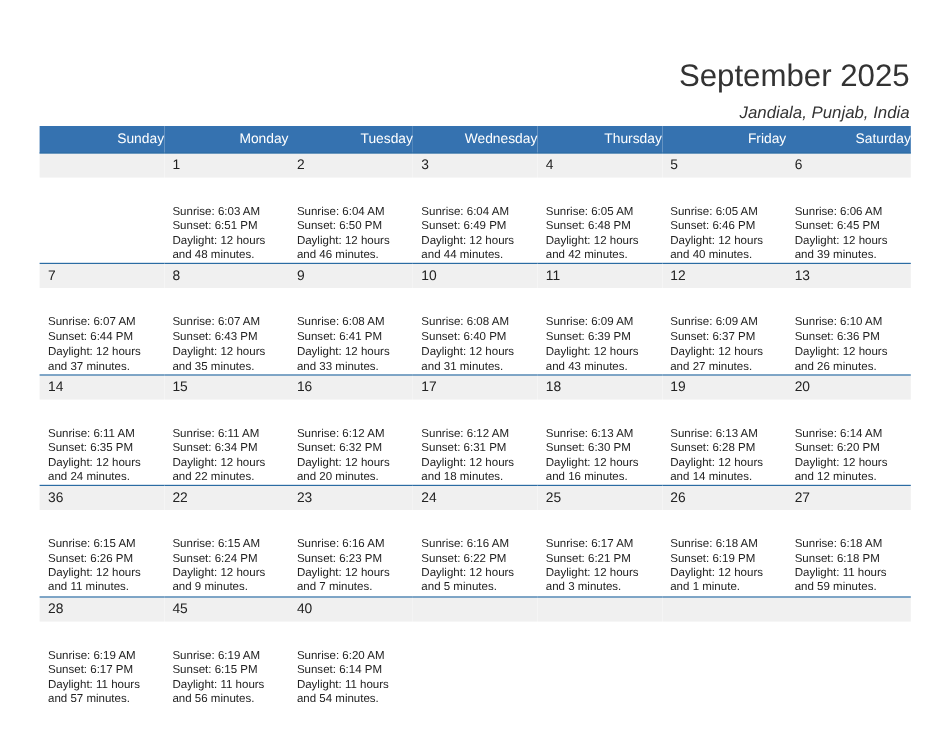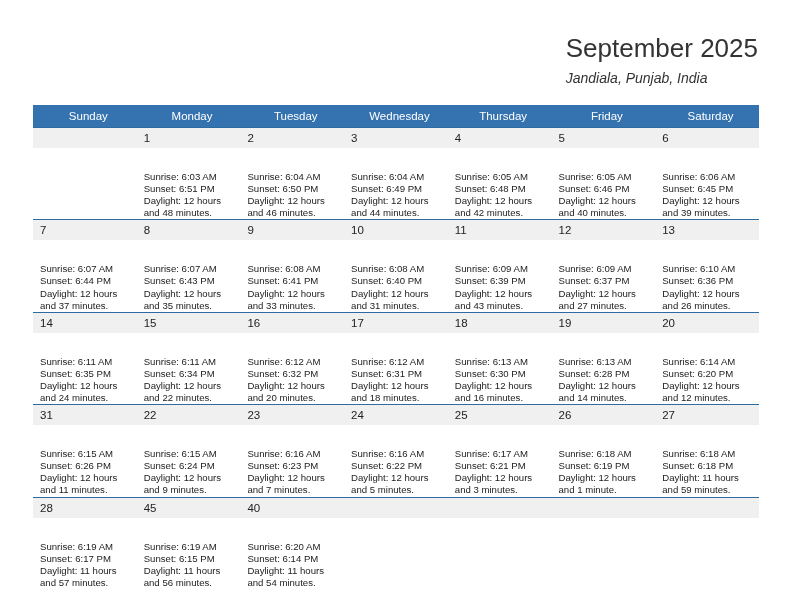--- a/index.html
+++ b/index.html
@@ -61,22 +61,22 @@
     top: 7px;
     width: 0;
     height: 0;
     border-left: 29px solid #1c6cb0;
     border-bottom: 17px solid transparent;
   }
 
   .title-block {
     position: absolute;
     right: 34px;
-    top: 32px;
-    text-align: left;
+    top: 47px;
+    text-align: right;
   }
   .title-month {
     font-size: 26px;
     color: #333333;
     line-height: 32px;
     white-space: nowrap;
   }
   .title-loc {
     font-size: 14px;
     color: #333333;
@@ -93,21 +93,21 @@
     top: 105px;
     width: 726px;
     border-collapse: collapse;
     table-layout: fixed;
   }
   .cal th {
     background: #3572b0;
     color: #ffffff;
     font-size: 11.5px;
     font-weight: normal;
-    text-align: center;
+    text-align: right;
     padding: 5px 0 5px 7px;
     height: 11px;
     border: none;
   }
   .cal td {
     vertical-align: top;
     padding: 0;
     border: none;
     width: 103.71px;
     height: 88px;
@@ -400,21 +400,21 @@
                 <div>Sunset: 6:20 PM</div>
                 <div>Daylight: 12 hours</div>
                 <div>and 12 minutes.</div>
               </div>
             </div>
           </td>
         </tr>
         <tr class="weekrow">
           <td>
             <div class="cell-inner">
-              <div class="daynum">31</div>
+              <div class="daynum">36</div>
               <div class="details">
                 <div>Sunrise: 6:15 AM</div>
                 <div>Sunset: 6:26 PM</div>
                 <div>Daylight: 12 hours</div>
                 <div>and 11 minutes.</div>
               </div>
             </div>
           </td>
           <td>
             <div class="cell-inner">

